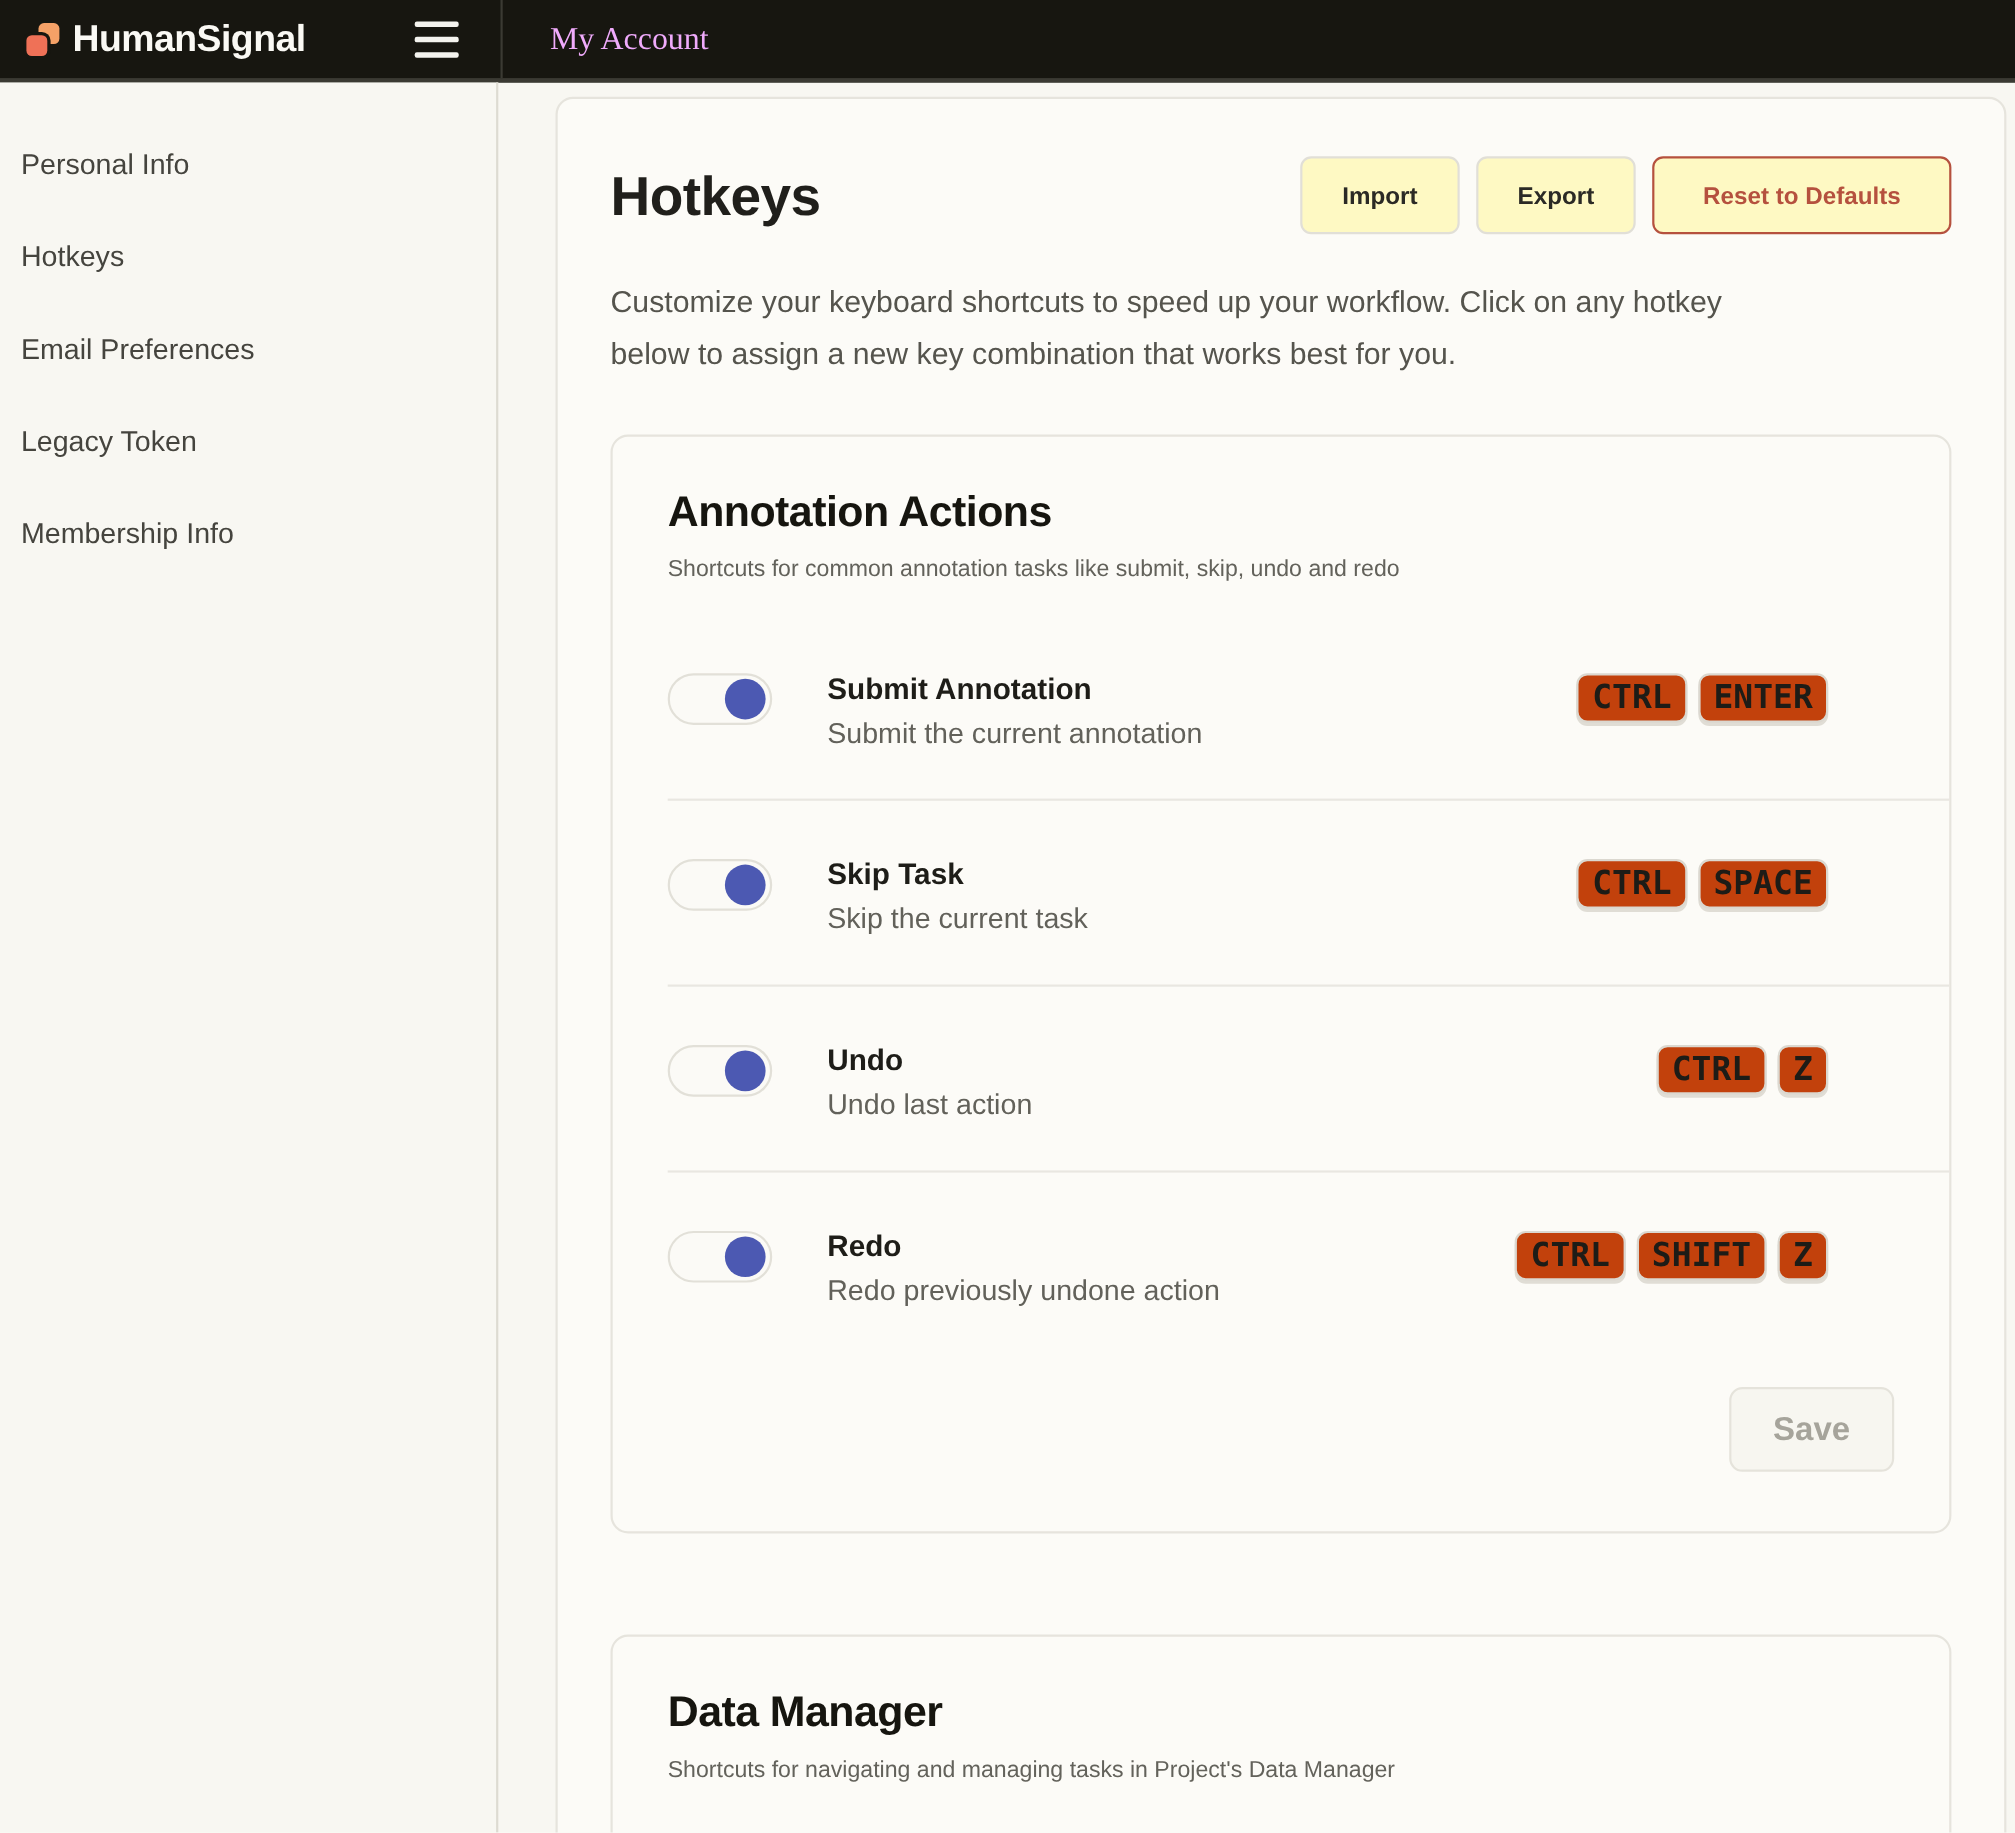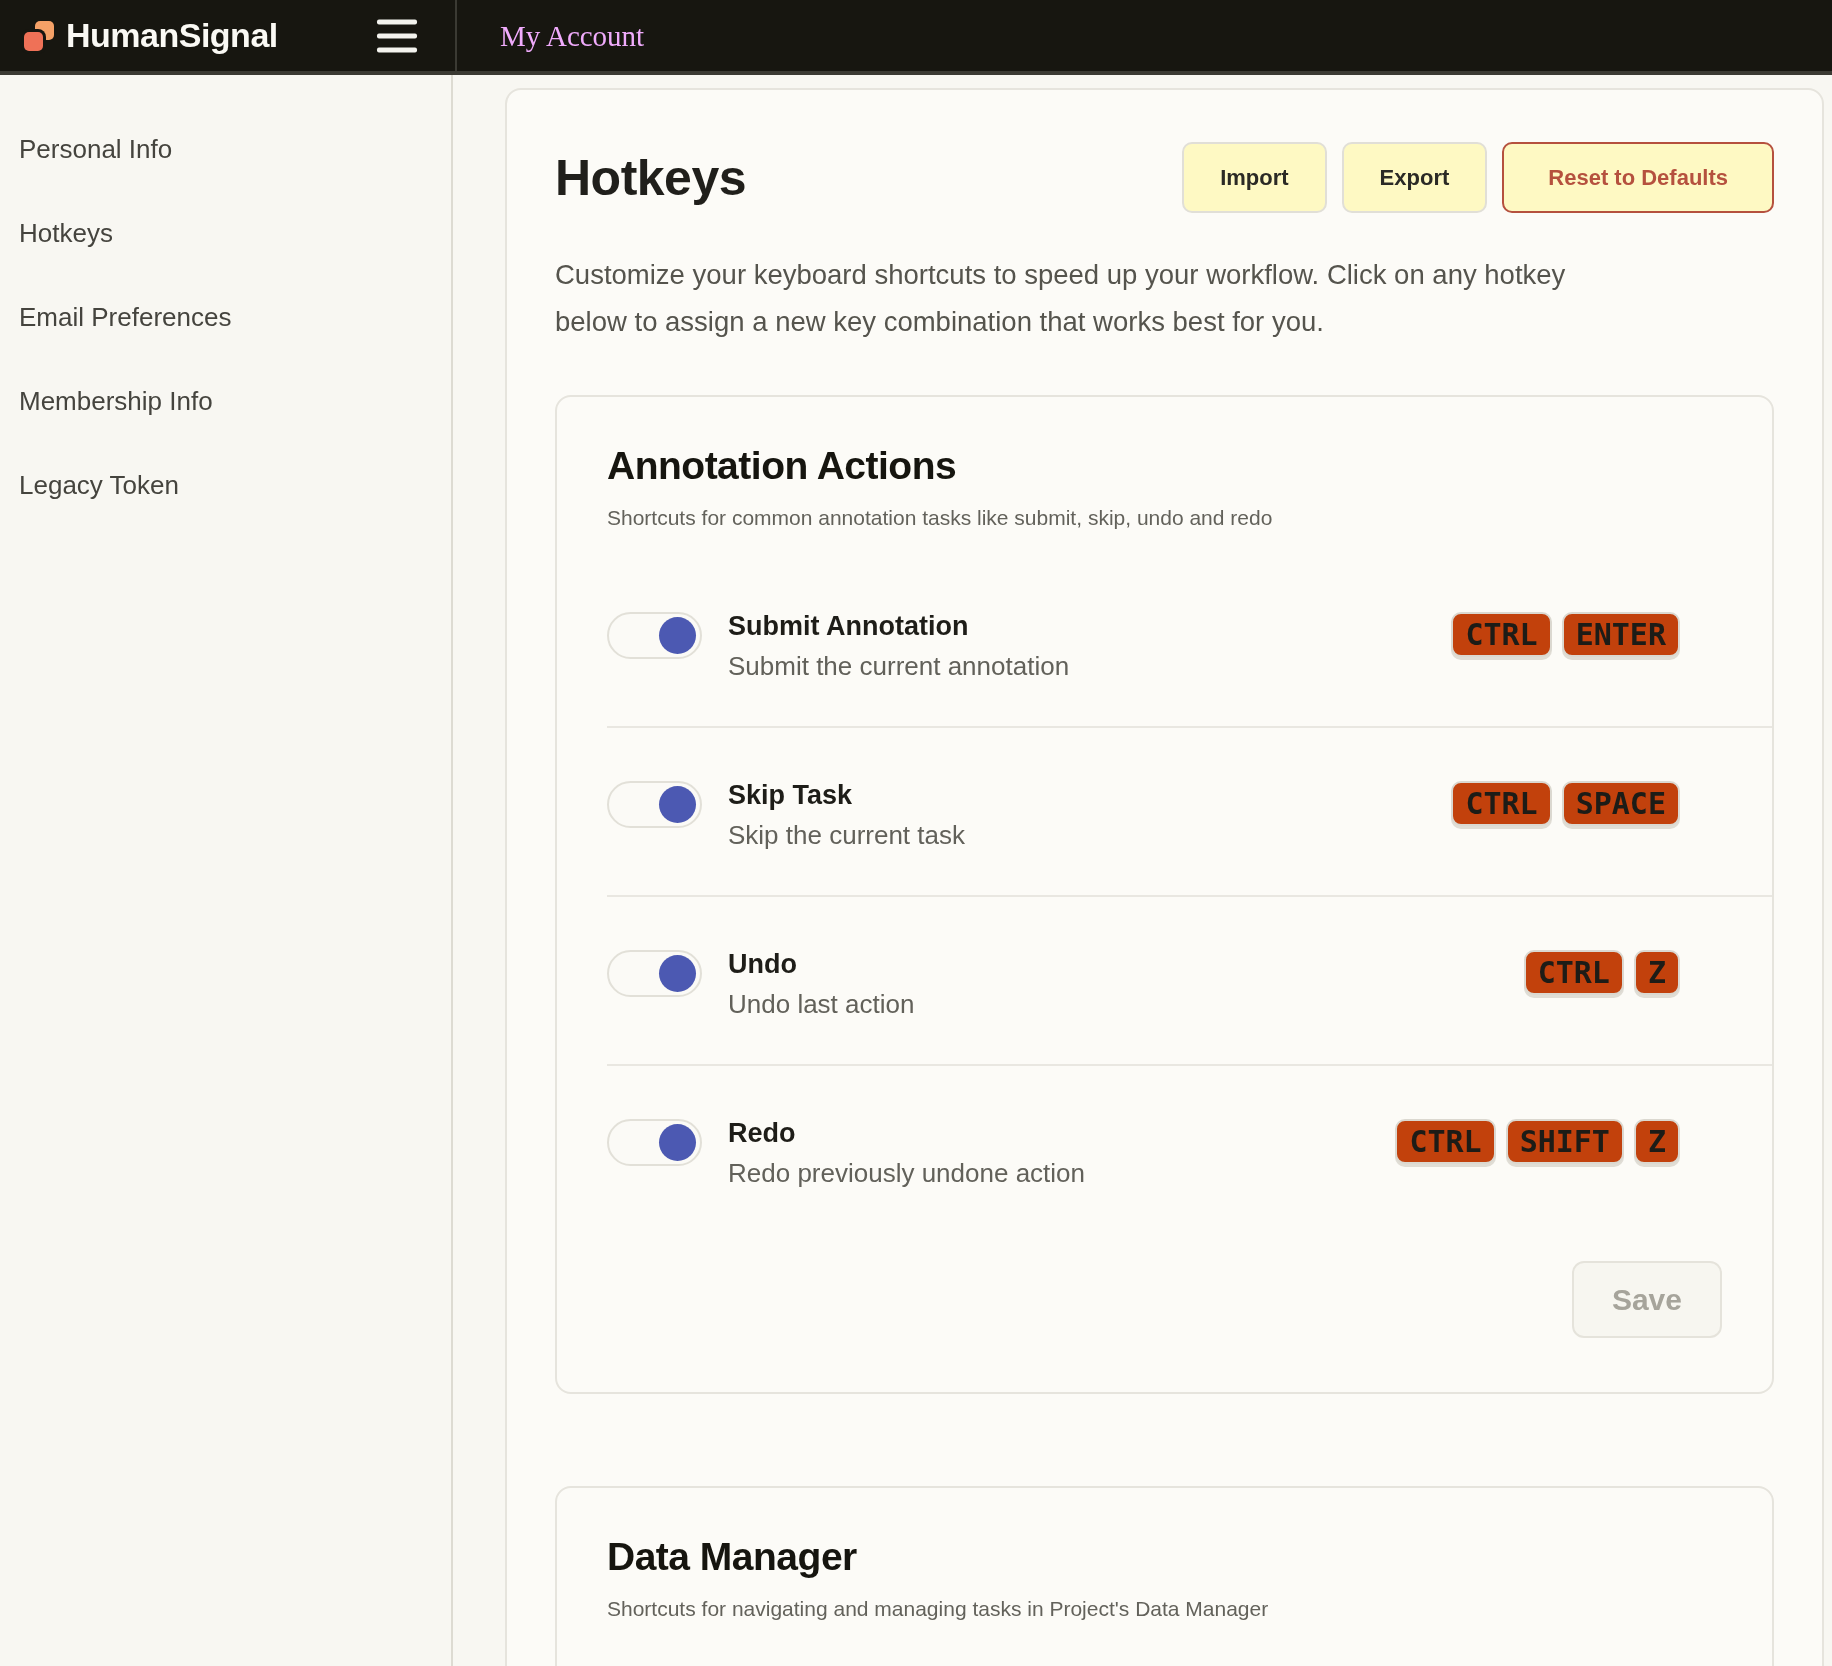--- a/index.html
+++ b/index.html
@@ -60,21 +60,22 @@
   
   .section-card{
     margin-top:50px;background:#FCFBF7;border:2px solid #E6E4DD;border-radius:16px;
     box-sizing:border-box;padding:46px 50px 54px 50px;
   }
   .section-title{margin:0;font-size:39px;line-height:46px;font-weight:700;color:#16150F;letter-spacing:-0.5px;}
   .section-subtitle{margin:12px 0 0 0;font-size:21px;line-height:34px;color:#63625B;}
   .rows{margin-top:24px;margin-right:-50px;}
   .hotkey-row{
     display:flex;align-items:flex-start;
-    padding:50px 62px 43px 0;
+    padding:50px 80px 43px 0;
+    gap:24px;
   }
   .hotkey-row + .hotkey-row{border-top:2px solid #E9E7E1;}
   .toggle{
     position:relative;width:95px;height:47px;flex:0 0 auto;margin-top:3px;
     background:#FBFAF6;border:2px solid #E2E0D8;border-radius:26px;
     box-sizing:border-box;cursor:pointer;
   }
   .toggle .knob{
     position:absolute;top:3px;right:4px;width:37px;height:37px;border-radius:50%;
     background:#4C59B2;
@@ -118,22 +119,22 @@
   </button>
   <span class="topbar-divider"></span>
   <span class="topbar-title">My Account</span>
 </header>
 
 <nav class="sidebar">
   <ul>
     <li>Personal Info</li>
     <li>Hotkeys</li>
     <li>Email Preferences</li>
+    <li>Legacy Token</li>
     <li>Membership Info</li>
-    <li>Legacy Token</li>
   </ul>
 </nav>
 
 <main class="main">
   <div class="main-card">
 
     <div class="page-header">
       <h1 class="page-title">Hotkeys</h1>
       <div class="header-buttons">
         <button class="btn">Import</button>

